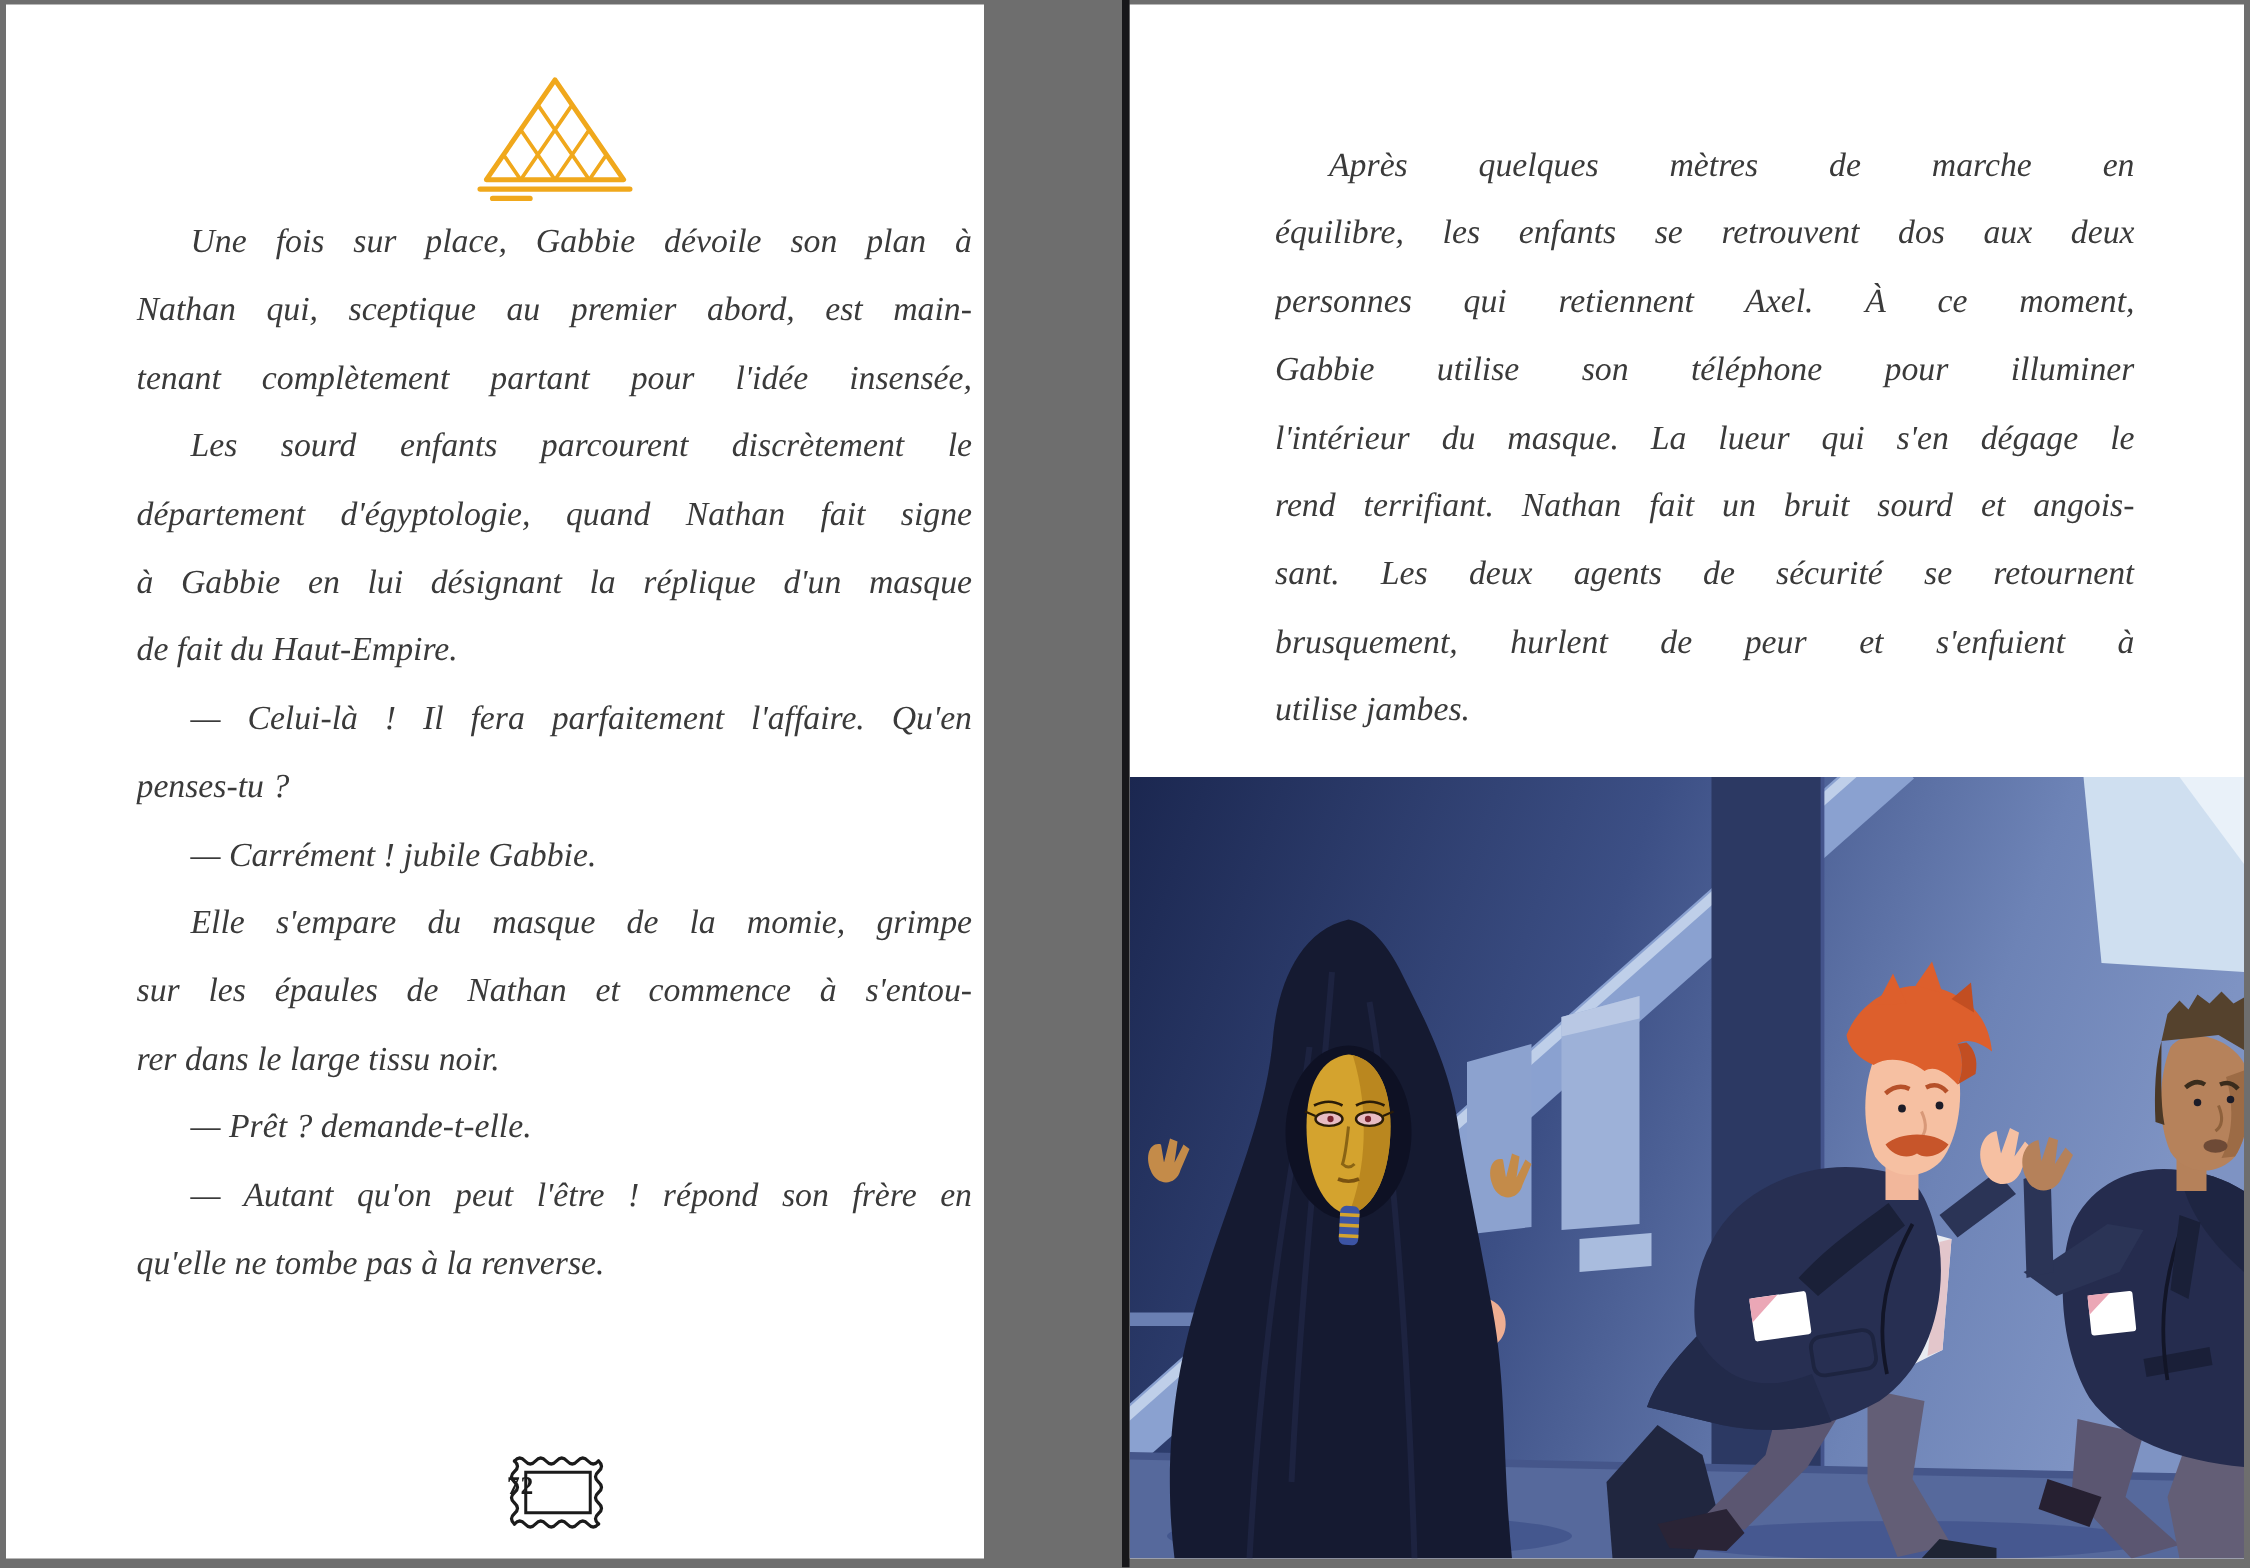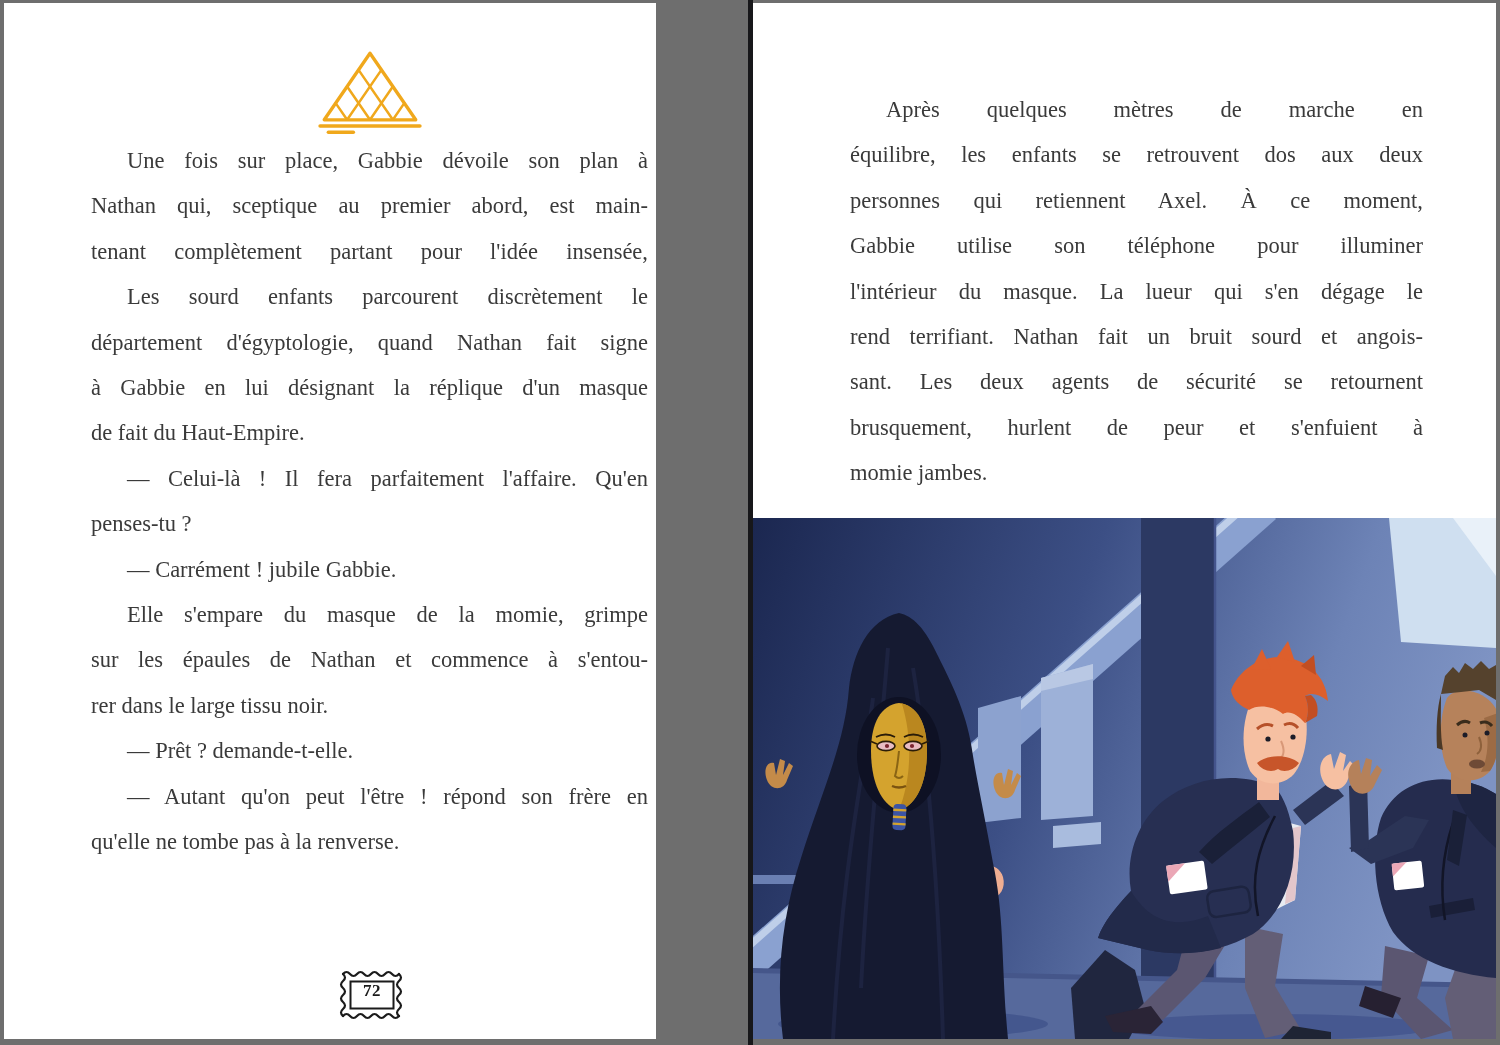--- a/index.html
+++ b/index.html
@@ -10,25 +10,25 @@
   }
   .page{position:absolute;top:3px;height:1036px;background:#ffffff;}
   .page-left{left:4px;width:652px;}
   .page-right{left:753px;width:743px;overflow:hidden;}
   .divider{position:absolute;left:748px;top:0;width:5px;height:1045px;background:#17171a;}
 
   .pyramid-wrap{position:absolute;left:314px;top:44px;width:104px;height:92px;}
   .stamp{position:absolute;left:334px;top:964px;width:68px;height:56px;}
   .stamp svg{position:absolute;inset:0;}
   .stamp-num{
-    position:absolute;left:0;top:14px;width:68px;text-align:center;
+    position:absolute;left:0;top:14px;width:68px;text-align:left;
     font-size:17px;font-weight:bold;color:#1b1b1b;letter-spacing:.5px;
   }
 
-  .story{position:absolute;color:#3a3a3a;font-size:22.5px;line-height:45.4px;}
+  .story{position:absolute;color:#3a3a3a;font-size:22.5px;line-height:45.4px;font-style:italic;}
   .story-left{left:87px;top:135px;width:557px;}
   .story-right{left:97px;top:84px;width:573px;}
   .para{margin:0;}
   .line{text-align:justify;text-align-last:justify;overflow:hidden;white-space:normal;}
   .line.plast{text-align-last:left;}
   .line.first{text-indent:36px;}
 
   .illustration{position:absolute;left:0;top:515px;width:743px;height:521px;}
   .illustration svg{display:block;width:100%;height:100%;}
 </style>
@@ -107,21 +107,21 @@
   <div class="story story-right">
       <div class="para">
         <div class="line first">Après quelques mètres de marche en</div>
         <div class="line">équilibre, les enfants se retrouvent dos aux deux</div>
         <div class="line">personnes qui retiennent Axel. À ce moment,</div>
         <div class="line">Gabbie utilise son téléphone pour illuminer</div>
         <div class="line">l'intérieur du masque. La lueur qui s'en dégage le</div>
         <div class="line">rend terrifiant. Nathan fait un bruit sourd et angois-</div>
         <div class="line">sant. Les deux agents de sécurité se retournent</div>
         <div class="line">brusquement, hurlent de peur et s'enfuient à</div>
-        <div class="line plast">momie jambes.</div>
+        <div class="line plast">utilise jambes.</div>
       </div>
     </div>
 
   <div class="illustration">
     <svg viewBox="0 0 743 521" preserveAspectRatio="none">
       <defs>
         <linearGradient id="wallGrad" x1="0" y1="0" x2="1" y2="0.25">
           <stop offset="0" stop-color="#1b2750"></stop>
           <stop offset="0.45" stop-color="#3c4f85"></stop>
           <stop offset="0.8" stop-color="#6d83b6"></stop>

